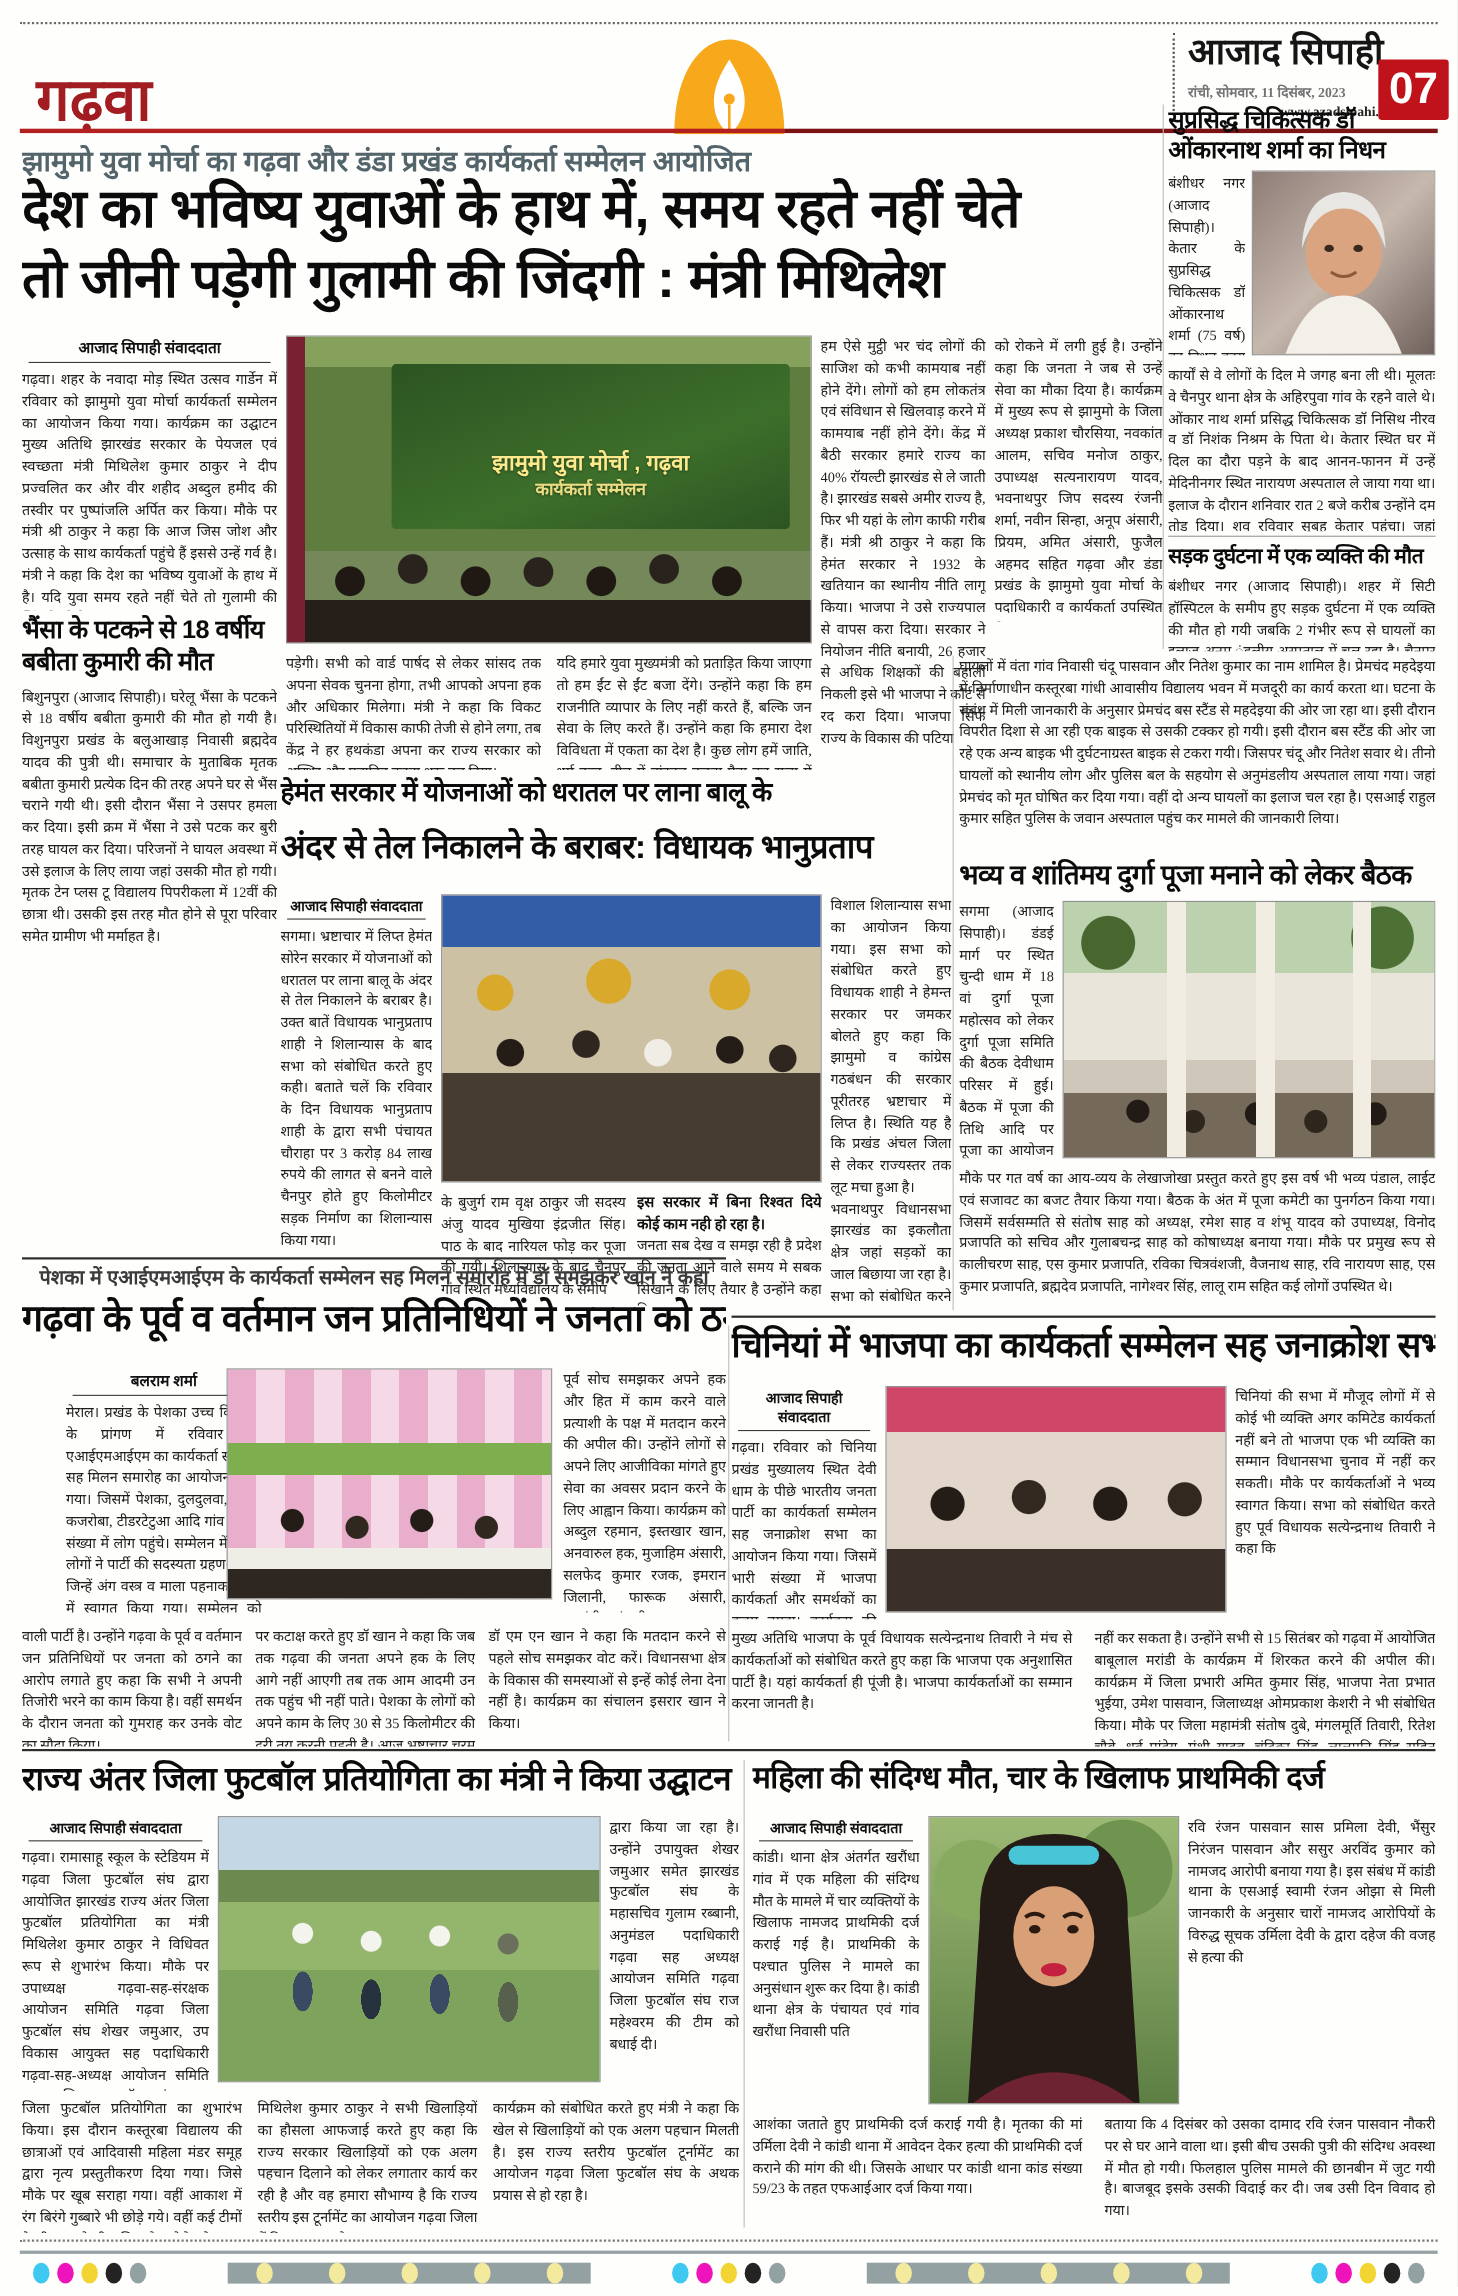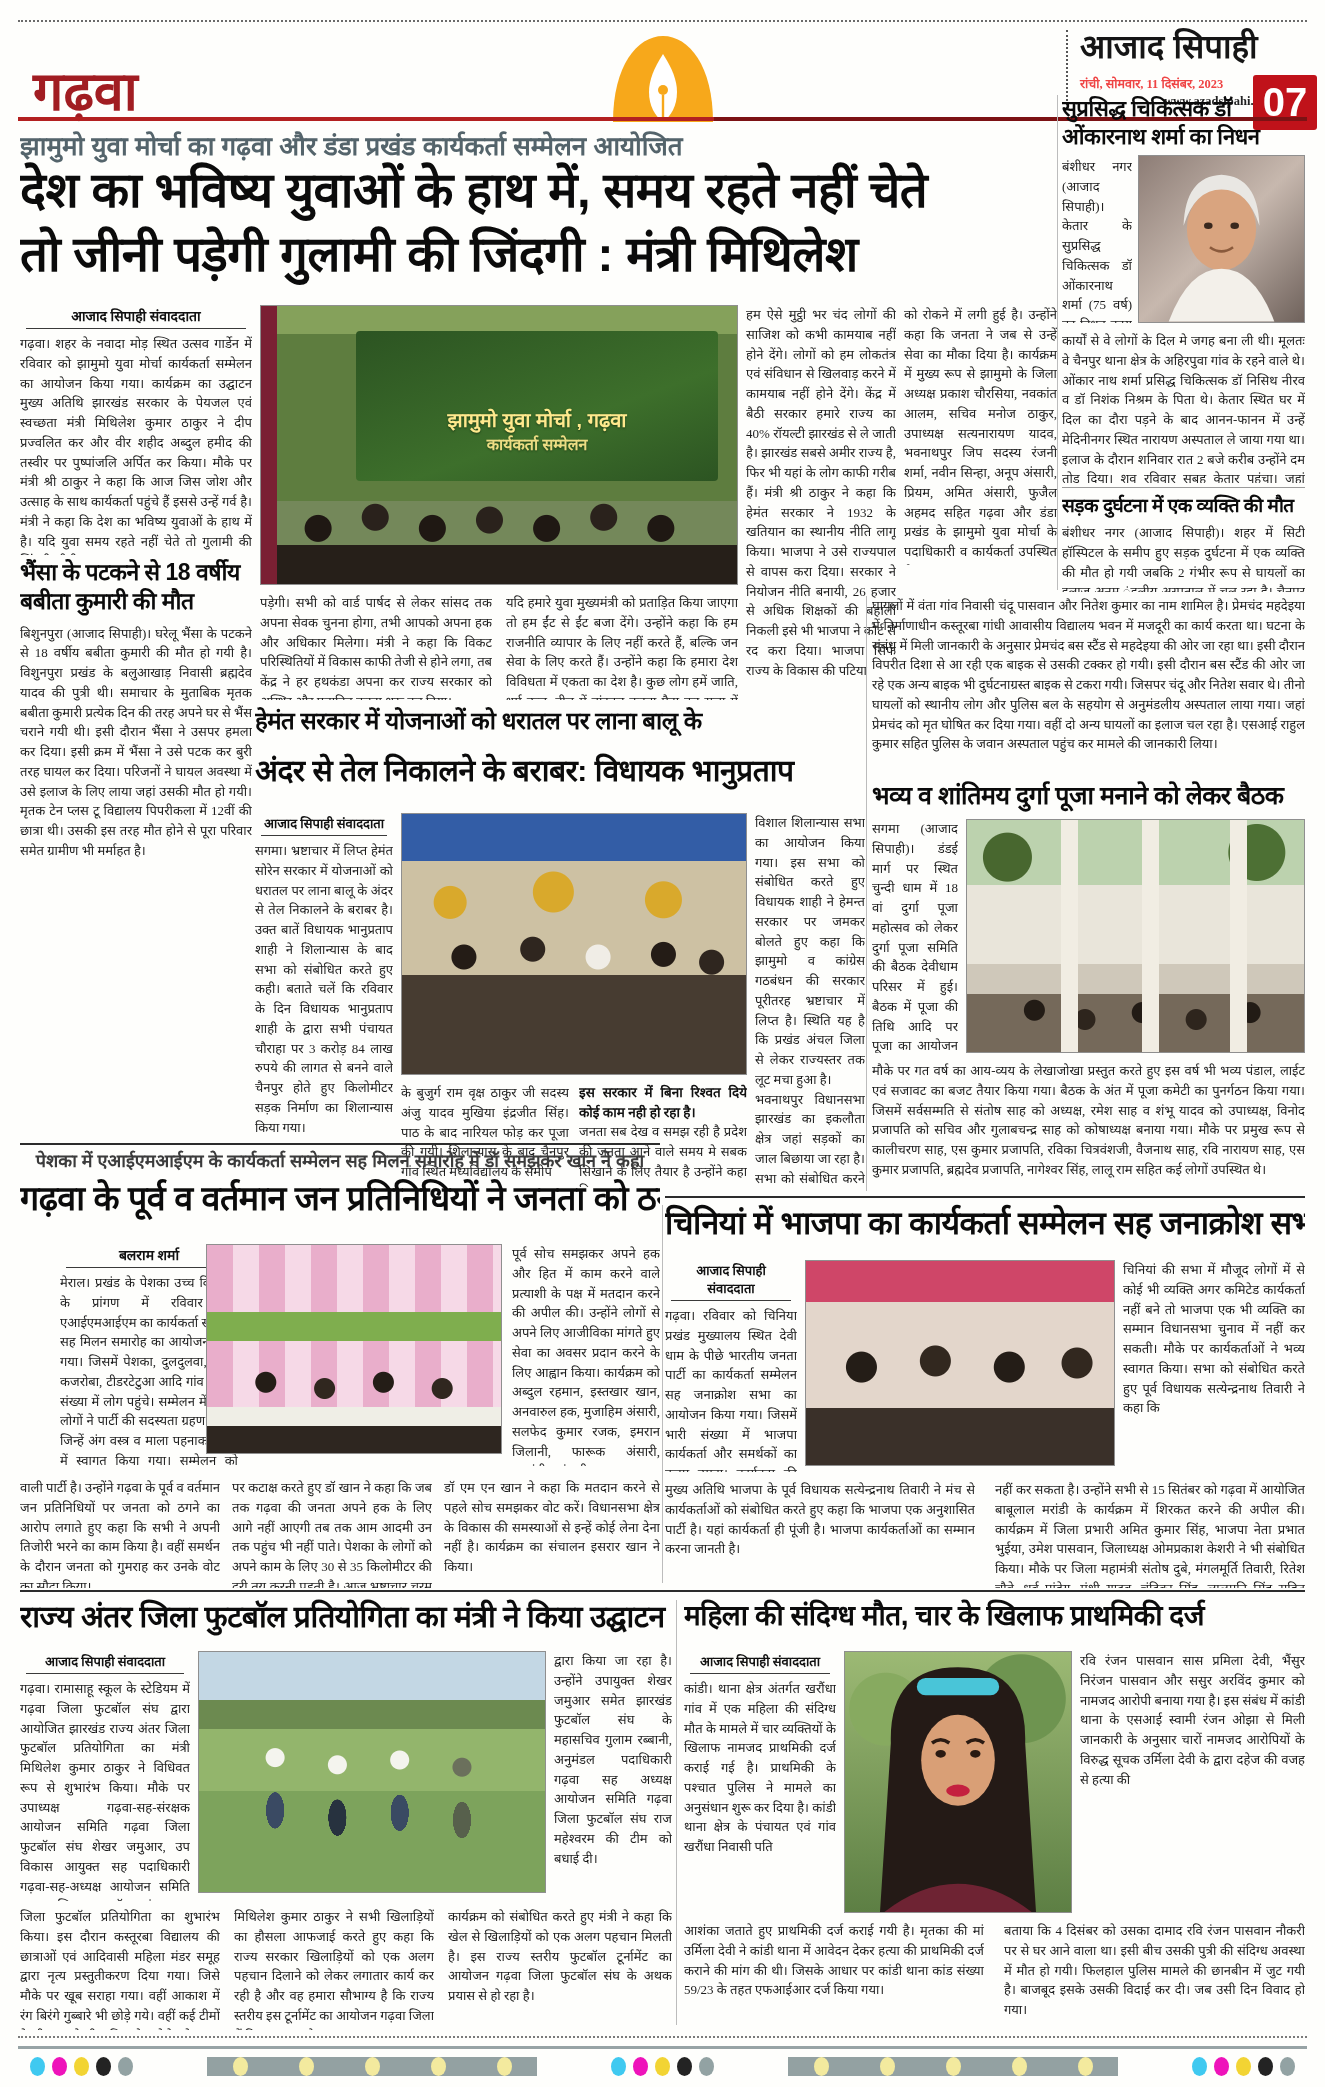--- a/index.html
+++ b/index.html
@@ -17,23 +17,23 @@
   .hrule{position:absolute;height:2px;background:#2c2c2c;}
   .hairline{position:absolute;height:1px;background:#9a9a9a;}
 
   
   .top-dotted{position:absolute;left:18px;right:18px;top:20px;border-top:2px dotted #6a6a6a;}
   .section-name{position:absolute;left:33px;top:34px;font-family:Liberation Mono, monospace;
                 font-size:54px;font-weight:900;color:#a11d22;line-height:1.1;margin-top:32px;}
   .logo{position:absolute;left:588px;top:28px;width:150px;height:94px;}
   .mast{position:absolute;left:1066px;top:30px;width:184px;border-left:2px dotted #555;padding-left:12px;}
   .paper-name{font-family:"Liberation Sans",sans-serif;font-size:33px;font-weight:900;color:#151515;line-height:1.05;}
-  .dateline{font-size:12.5px;font-weight:bold;color:#ef4444;margin-top:10px;}
+  .dateline{font-size:12.5px;font-weight:bold;color:#737373;margin-top:10px;}
   .website{font-size:12.5px;font-weight:bold;color:#222;text-align:right;margin-top:2px;}
-  .page-badge{position:absolute;left:1253px;top:75px;width:64px;height:55px;background:#c0121a;
+  .page-badge{position:absolute;left:1253px;top:54px;width:64px;height:55px;background:#c0121a;
               color:#fff;font-family:"Liberation Sans",sans-serif;font-size:40px;font-weight:900;
               display:flex;align-items:center;justify-content:center;border-radius:3px;text-align:right;}
   .header-rule{position:absolute;left:18px;right:18px;top:117px;height:4px;
                background:linear-gradient(90deg,#b32020 0 54%,#7c1214 54% 100%);}
 
   
   .p-main{background:
     linear-gradient(90deg,#7a2033 0 16px,rgba(0,0,0,0) 16px),
     radial-gradient(circle at 12% 80%,#1f1813 13px,rgba(0,0,0,0) 14px),
     radial-gradient(circle at 24% 76%,#2a221c 13px,rgba(0,0,0,0) 14px),

